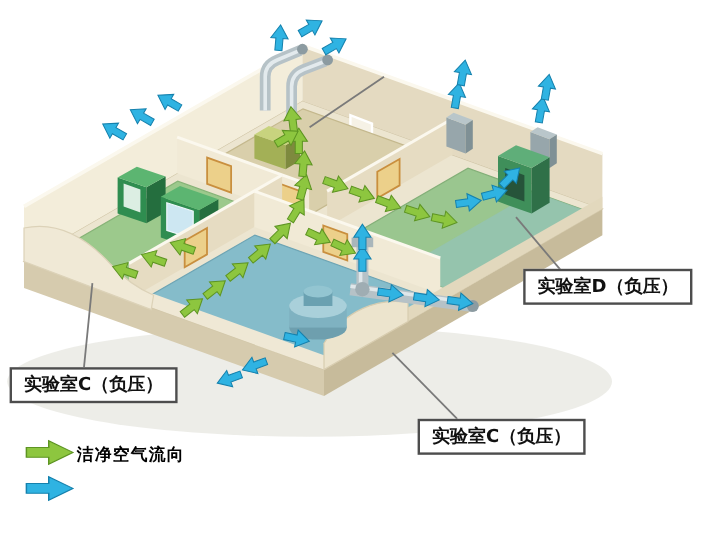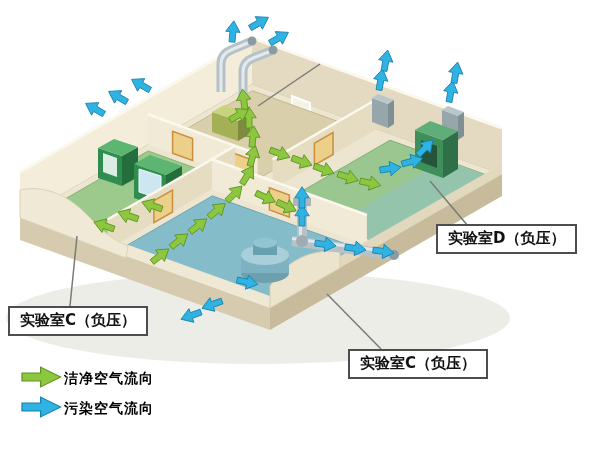--- a/index.html
+++ b/index.html
@@ -221,17 +221,16 @@
     <div class="legend-row">
       <svg width="44" height="22">
         <use href="#arr" transform="translate(2,11) scale(1.55,1.15)" fill="var(--clean-arrow,#8dc63f)" stroke="#5d9422" stroke-width="0.8"></use>
       </svg>
       <span class="legend-label">洁净空气流向</span>
     </div>
     <div class="legend-row">
       <svg width="44" height="22">
         <use href="#arr" transform="translate(2,11) scale(1.55,1.15)" fill="var(--polluted-arrow,#2fb3e2)" stroke="#1581ad" stroke-width="0.8"></use>
       </svg>
-      <span class="legend-label">污染空气流向</span>
     </div>
   </div>
 
 </div>
 
 </body></html>

